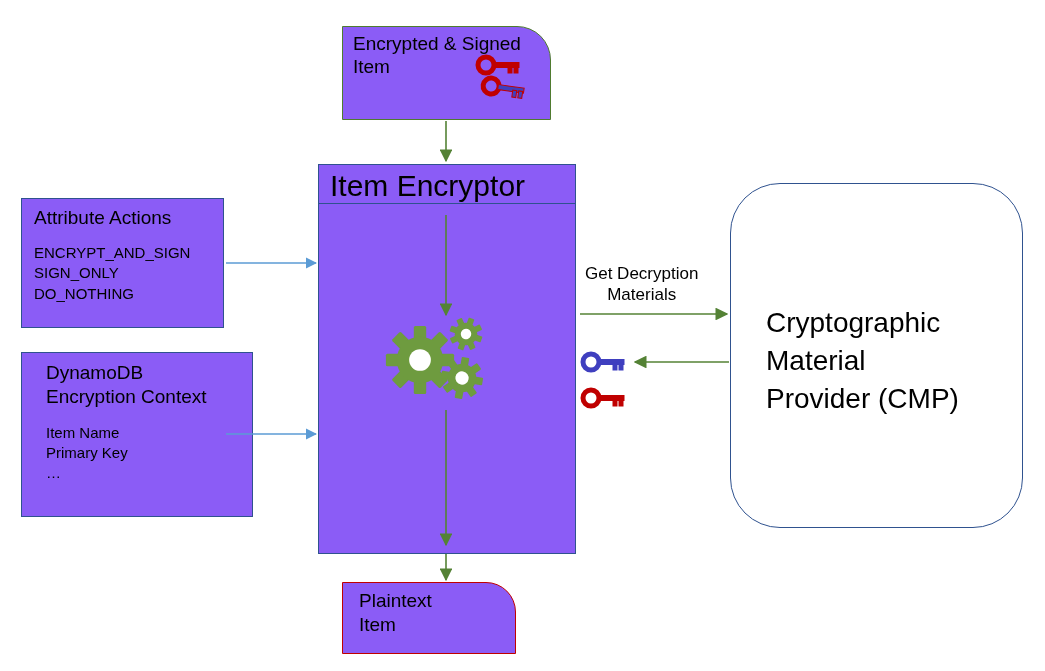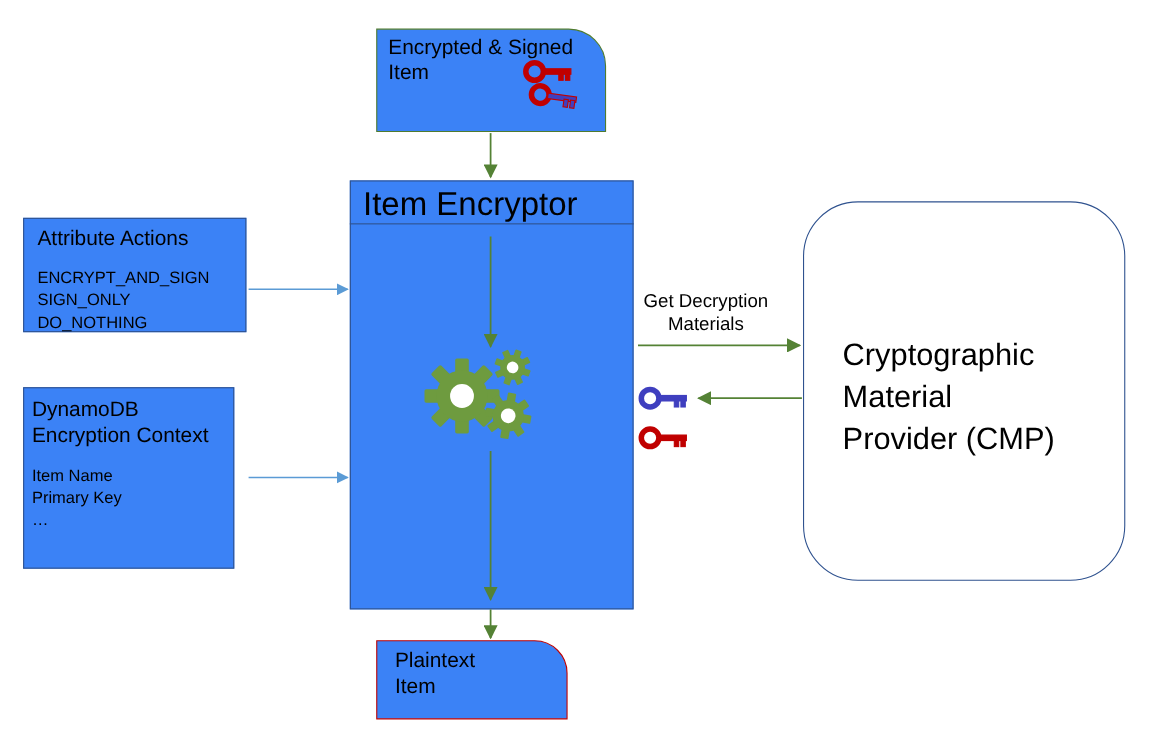--- a/index.html
+++ b/index.html
@@ -8,21 +8,21 @@
     width: 1045px;
     height: 671px;
     background: #fff;
     font-family: "Segoe UI", Arial, sans-serif;
     color: #000;
     position: relative;
   }
   .box {
     position: absolute;
     box-sizing: border-box;
-    background: #3b82f6;
+    background: #8b5cf6;
   }
   .blue-border  { border: 1.5px solid #2F528F; }
   .green-border { border: 1.5px solid #4F7B2F; }
   .red-border   { border: 1.5px solid #C00000; }
   .cmp-box {
     position: absolute;
     border: 1.5px solid #2F528F;
     border-radius: 50px;
     background: #fff;
     box-sizing: border-box;
@@ -35,29 +35,29 @@
 <body>
 
 <div class="box green-border" style="left:342px; top:26px; width:209px; height:94px; border-top-right-radius:34px;">
   <div style="padding:6px 10px; font-size:19px; line-height:1.2;">Encrypted &amp; Signed Item</div>
 </div>
 
 <div class="box blue-border" style="left:318px; top:164px; width:258px; height:390px;"></div>
 <div style="position:absolute; left:318px; top:203px; width:258px; border-top:1.5px solid #2F528F;"></div>
 <div style="position:absolute; left:330px; top:169px;" class="hdr">Item Encryptor</div>
 
-<div class="box blue-border" style="left:21px; top:198px; width:203px; height:104px; padding:8px 12px;">
+<div class="box blue-border" style="left:21px; top:198px; width:203px; height:130px; padding:8px 12px;">
   <div style="font-size:19px;">Attribute Actions</div>
   <div style="height:14px;"></div>
   <div class="code">ENCRYPT_AND_SIGN</div>
   <div class="code">SIGN_ONLY</div>
   <div class="code">DO_NOTHING</div>
 </div>
 
-<div class="box blue-border" style="left:21px; top:352px; width:192px; height:165px; padding:8px 7px;">
+<div class="box blue-border" style="left:21px; top:352px; width:232px; height:165px; padding:8px 24px;">
   <div style="font-size:19px; line-height:1.25;">
     <span>DynamoDB</span><br>
     <span>Encryption Context</span>
   </div>
   <div style="height:14px;"></div>
   <div class="code">Item Name</div>
   <div class="code">Primary Key</div>
   <div class="code">…</div>
 </div>
 

